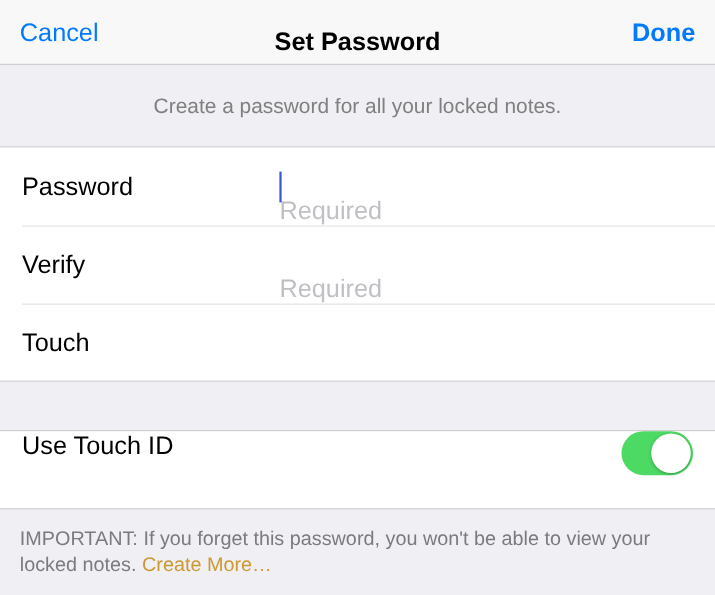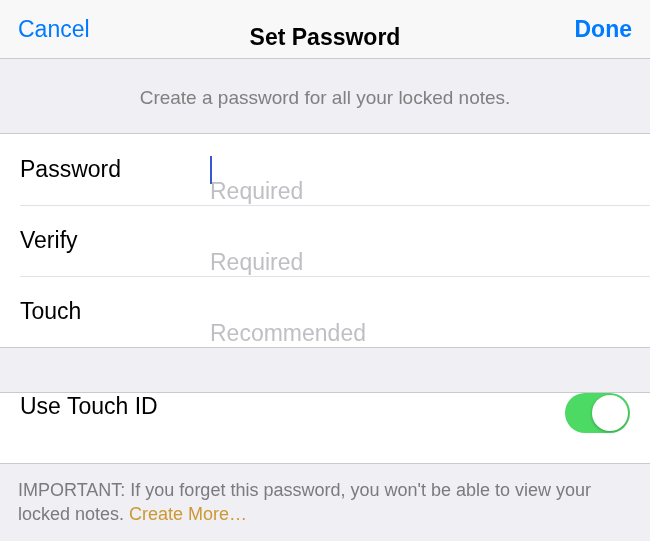--- a/index.html
+++ b/index.html
@@ -49,20 +49,21 @@
       background: #fff;
       border-top: 1px solid #cacacc;
       border-bottom: 1px solid #cacacc;
     }
     .row {
       display: flex;
       align-items: center;
       min-height: 70px;
       padding: 0 20px;
       position: relative;
+      gap: 44px;
     }
     .row + .row::before {
       content: "";
       position: absolute;
       top: 0;
       left: 20px;
       right: 0;
       height: 1px;
       background: #e2e2e4;
     }
@@ -158,21 +159,20 @@
       <div class="cursor"></div>
       <input type="password" class="row-input" placeholder="Required" style="">
     </div>
   </div>
   <div class="row">
     <div class="row-label">Verify</div>
     <input type="password" class="row-input" placeholder="Required" style="">
   </div>
   <div class="row">
     <div class="row-label">Touch</div>
-    <input type="text" class="row-input" placeholder="Recommended" style="">
   </div>
 </div>
 
 <div class="spacer"></div>
 
 <div class="group">
   <div class="toggle-row">
     <div class="toggle-label">Use Touch ID</div>
     <div class="switch">
       <div class="switch-knob"></div>

